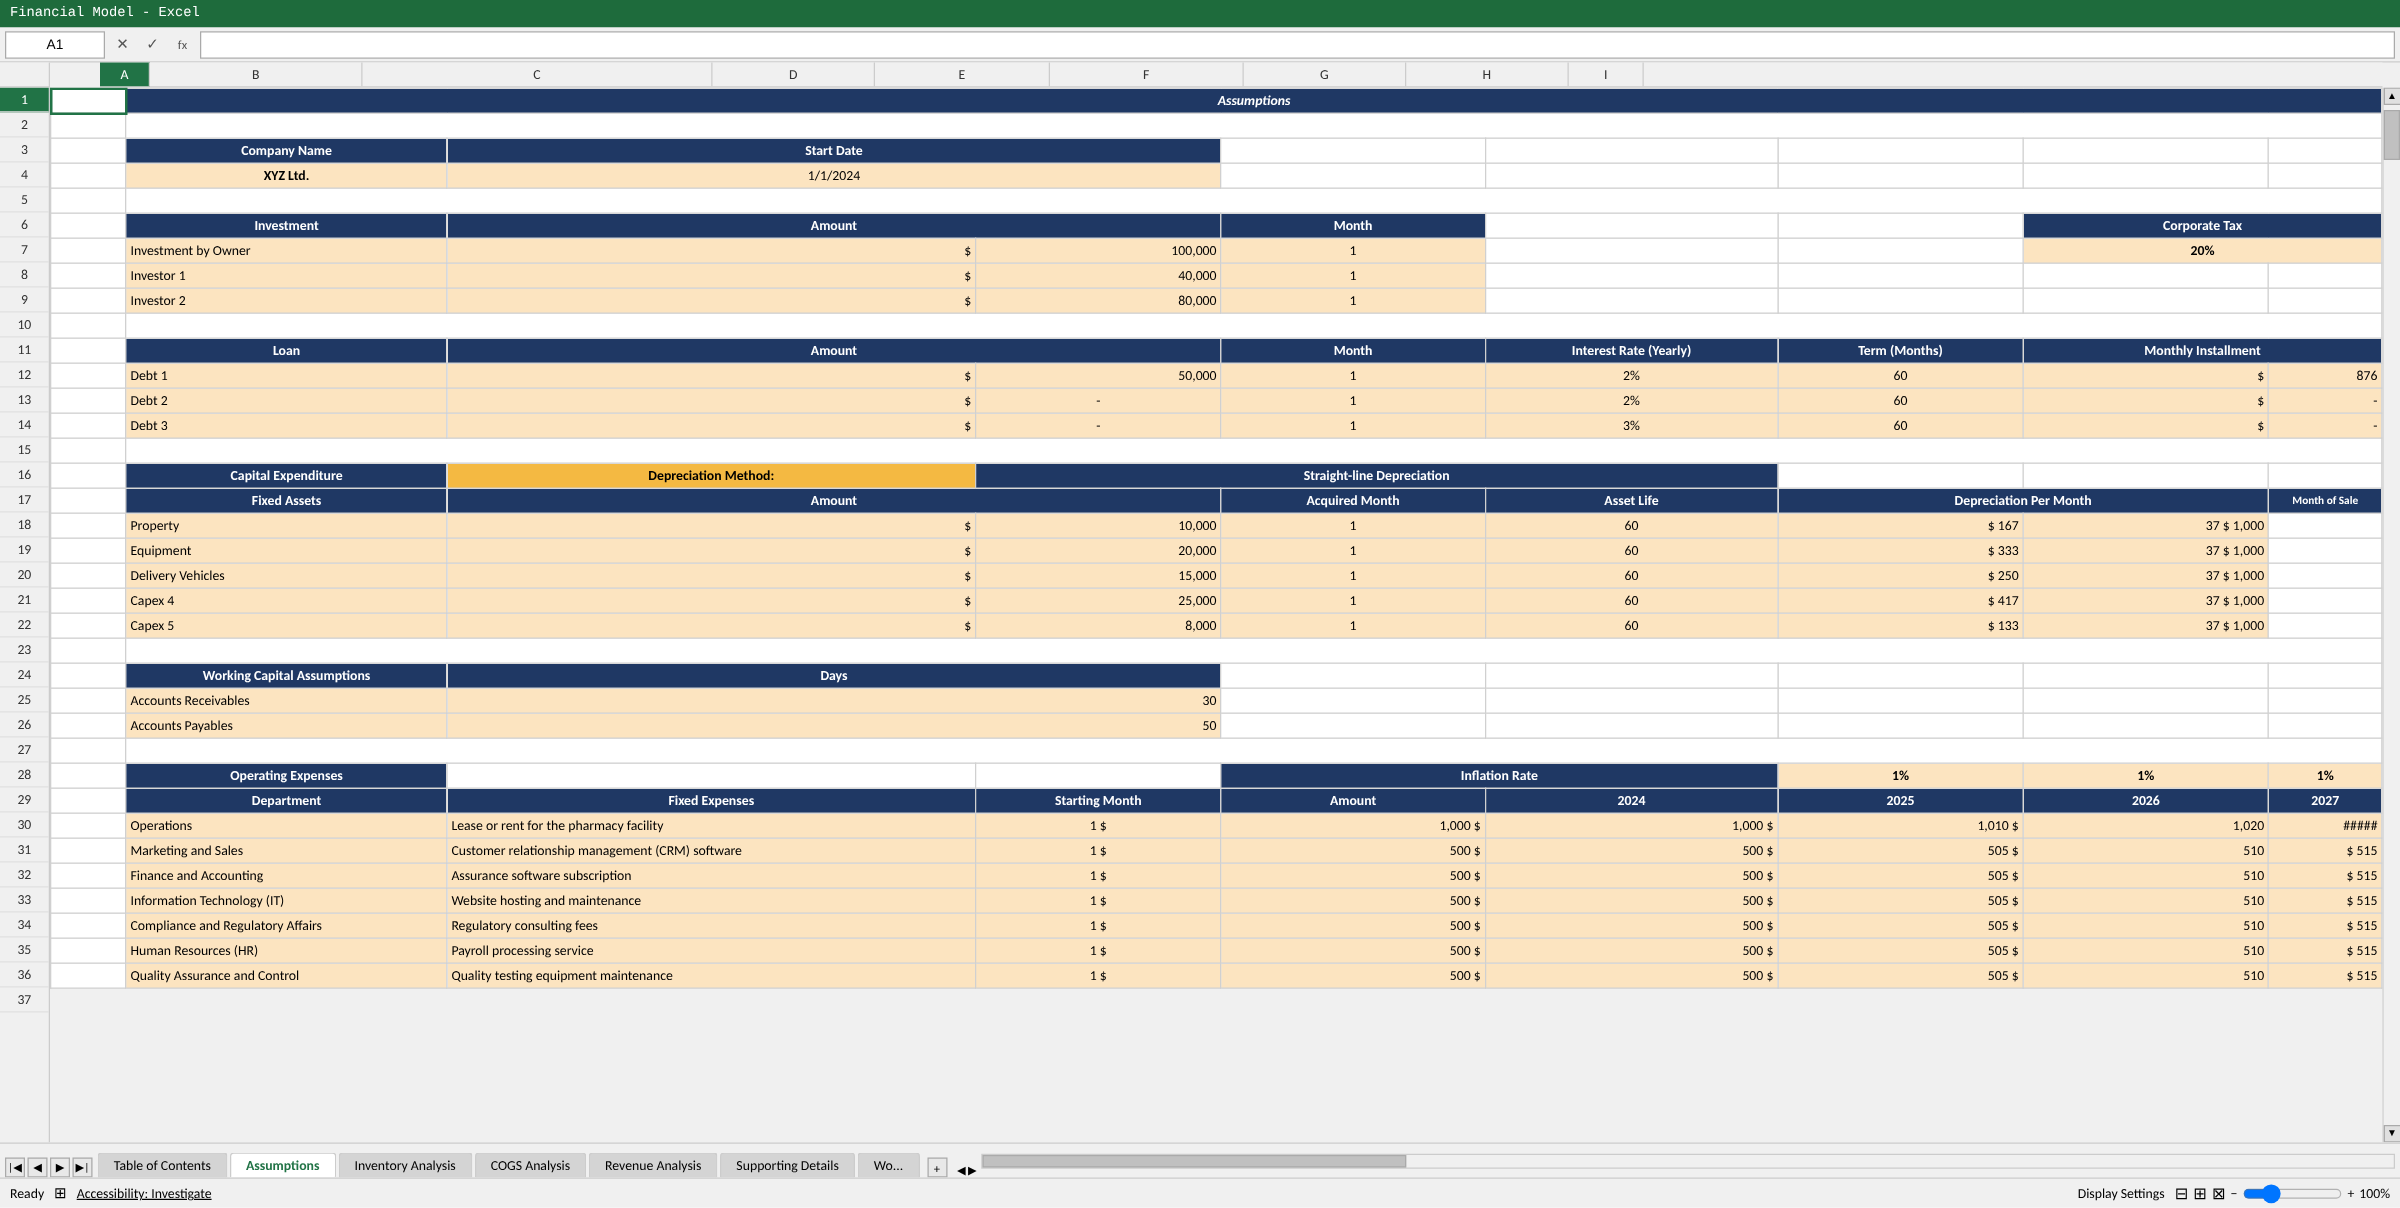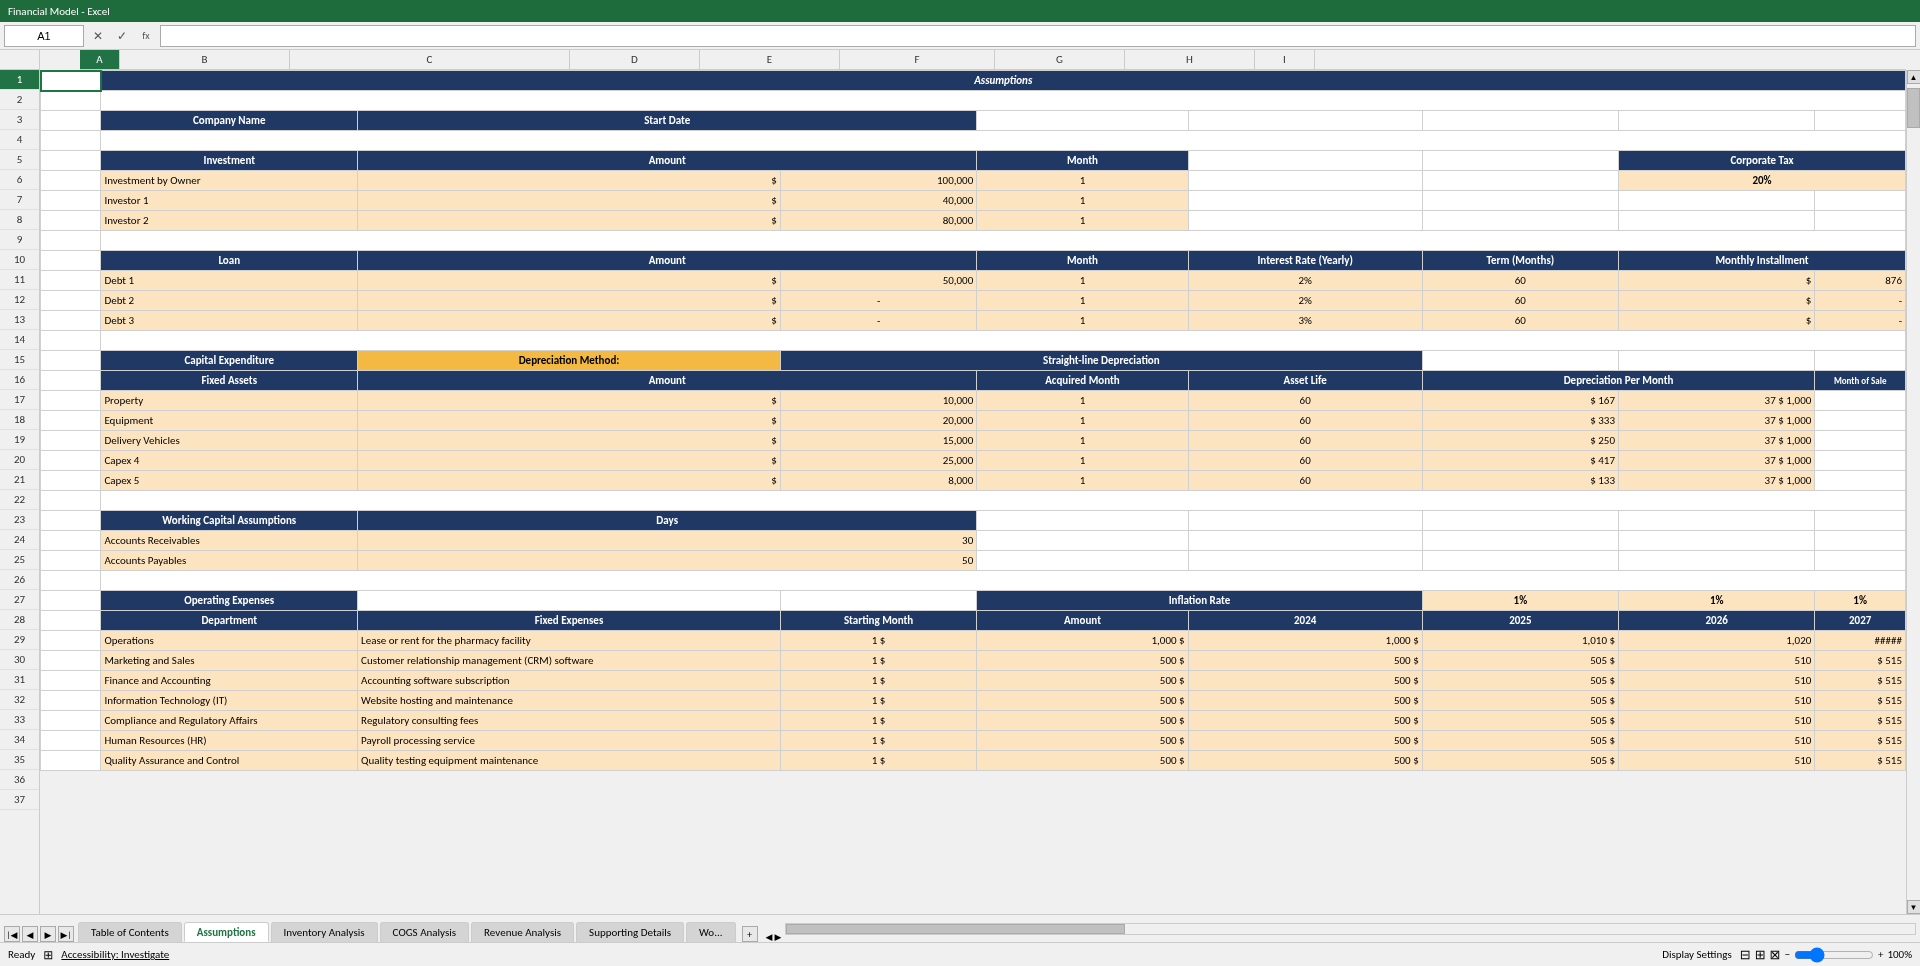--- a/index.html
+++ b/index.html
@@ -2,21 +2,21 @@
 <html><head>
   <meta charset="utf-8">
   <style>
     * { box-sizing: border-box; margin: 0; padding: 0; }
     body { font-family: Calibri, Arial, sans-serif; font-size: 11px; background: #fff; overflow: hidden; }
 
     
     .excel-wrapper { width: 1920px; height: 966px; display: flex; flex-direction: column; background: #f0f0f0; }
 
     
-    .title-bar { height: 22px; background: #1e6b3c; display: flex; align-items: center; padding: 0 8px; color: #fff; font-size: 11px; }
+    .title-bar { height: 22px; background: #1e6b3c; display: flex; align-items: center; padding: 0 8px; color: #fff; font-size: 11px; font-family: Liberation Mono, monospace; }
 
     
     .formula-bar { height: 28px; background: #f0f0f0; display: flex; align-items: center; border-bottom: 1px solid #ccc; padding: 0 4px; gap: 4px; }
     .name-box { width: 80px; height: 22px; border: 1px solid #aaa; text-align: center; font-size: 11px; padding: 2px; background: #fff; }
     .formula-buttons { display: flex; gap: 4px; align-items: center; }
     .formula-btn { width: 20px; height: 20px; display: flex; align-items: center; justify-content: center; cursor: pointer; font-size: 12px; color: #555; }
     .formula-input { flex: 1; height: 22px; border: 1px solid #aaa; background: #fff; font-size: 11px; padding: 2px 4px; }
 
     
     .col-headers { display: flex; height: 20px; background: #f0f0f0; border-bottom: 1px solid #ccc; margin-left: 40px; }
@@ -188,20 +188,30 @@
           <td class="empty"></td>
           <td class="hdr-dark center">Company Name</td>
           <td colspan="2" class="hdr-dark center">Start Date</td>
           <td class="empty"></td>
           <td class="empty"></td>
           <td class="empty"></td>
           <td class="empty"></td>
           <td class="empty"></td>
         </tr>
 
+        <tr>
+          <td class="empty"></td>
+          <td class="data-orange center bold">XYZ Ltd.</td>
+          <td colspan="2" class="data-orange center">1/1/2024</td>
+          <td class="empty"></td>
+          <td class="empty"></td>
+          <td class="empty"></td>
+          <td class="empty"></td>
+          <td class="empty"></td>
+        </tr>
 
         <tr>
           <td class="empty"></td>
           <td colspan="8" class="empty"></td>
         </tr>
 
         <tr>
           <td class="empty"></td>
           <td class="hdr-dark center bold">Investment</td>
           <td colspan="2" class="hdr-dark center bold">Amount</td>
@@ -469,21 +479,21 @@
           <td class="data-orange right">500  $</td>
           <td class="data-orange right">500  $</td>
           <td class="data-orange right">505  $</td>
           <td class="data-orange right">510</td>
           <td class="data-orange right">$ 515</td>
         </tr>
 
         <tr>
           <td class="empty"></td>
           <td class="data-orange">Finance and Accounting</td>
-          <td class="data-orange">Accounting software subscription</td>
+          <td class="data-orange">Assurance software subscription</td>
           <td class="data-orange center">1  $</td>
           <td class="data-orange right">500  $</td>
           <td class="data-orange right">500  $</td>
           <td class="data-orange right">505  $</td>
           <td class="data-orange right">510</td>
           <td class="data-orange right">$ 515</td>
         </tr>
 
         <tr>
           <td class="empty"></td>

